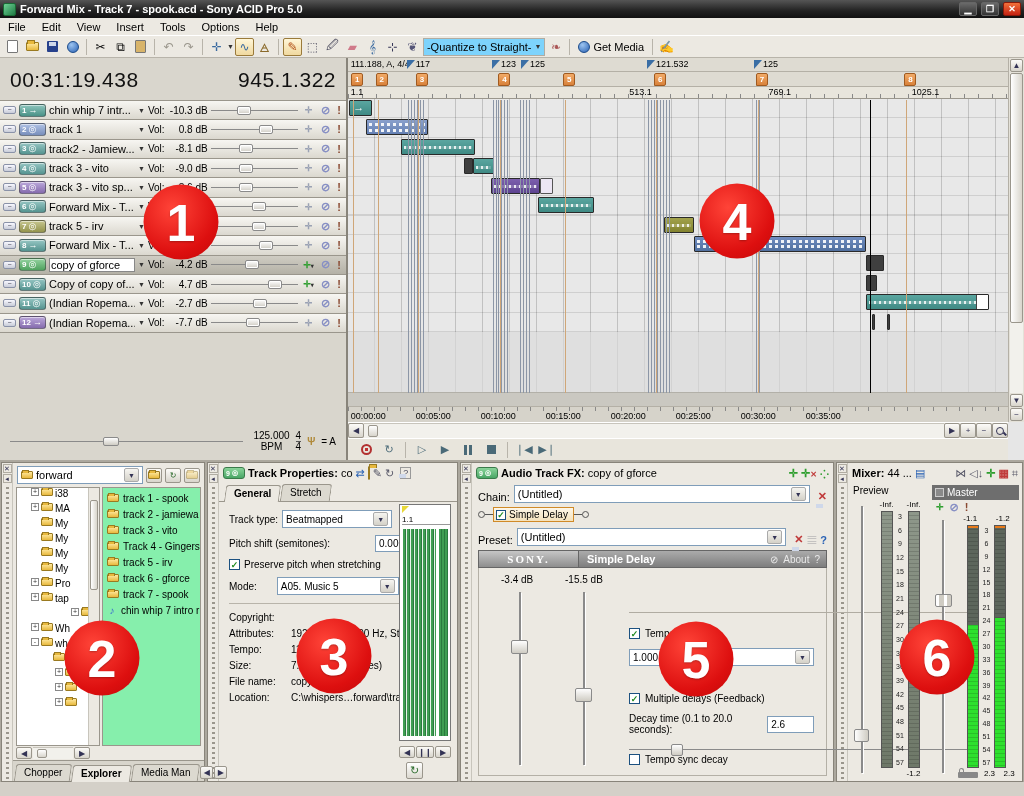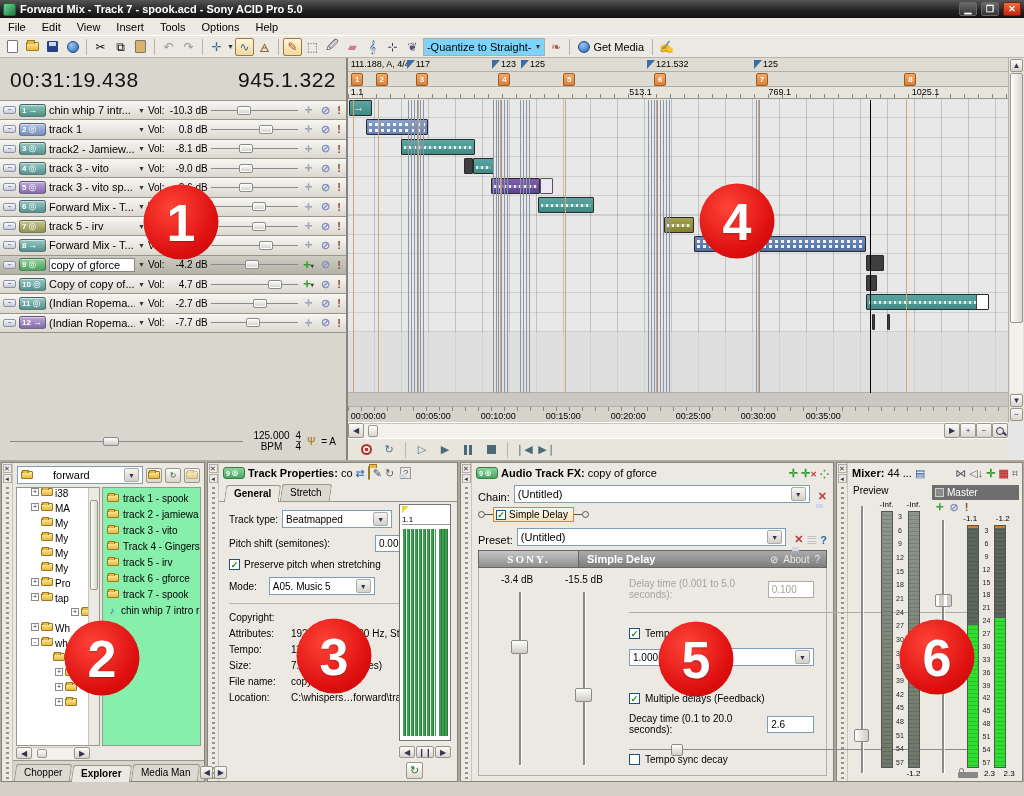--- a/index.html
+++ b/index.html
@@ -144,21 +144,21 @@
   .pxb{width:9px;height:9px;font-size:7px;line-height:8px;text-align:center;color:#335;border:1px solid #b0aca2;background:#ece9e2}
   .grip{flex:1;width:3px;margin-top:3px;background:repeating-linear-gradient(to bottom,#9a968c 0 2px,transparent 2px 5px)}
   .pbody{flex:1;display:flex;flex-direction:column;min-width:0;position:relative}
   .phead{height:20px;display:flex;align-items:center;gap:3px;padding:0 4px;white-space:nowrap;overflow:hidden}
   .phead b{font-weight:bold}
   .minipill{width:22px;height:12px;border-radius:3px;border:1px solid #3a7a4a;background:linear-gradient(#8ad49a,#4aa666);
     color:#fff;font-size:7px;font-weight:bold;display:flex;align-items:center;padding:0 2px;gap:2px;flex:none}
   .hicon{font-size:11px;color:#556;flex:none}
   .hicon.green{color:#2e9e2e;font-weight:bold}
   .hicon.red{color:#c03a3a;font-weight:bold}
-  .combo{height:18px;background:#fff;border:1px solid #7f9db9;display:flex;align-items:center;padding:0 3px;gap:20px;min-width:0}
+  .combo{height:18px;background:#fff;border:1px solid #7f9db9;display:flex;align-items:center;padding:0 3px;gap:3px;min-width:0}
   .combo .cdd{margin-left:auto;width:15px;height:14px;border:1px solid #aaa;border-radius:2px;flex:none;
     background:linear-gradient(#f6f5f1,#d4d1c8);font-size:7px;text-align:center;line-height:13px;color:#335}
   .cb{width:11px;height:11px;border:1px solid #1c5180;background:#fff;display:inline-flex;align-items:center;
     justify-content:center;font-size:9px;color:#1e8a1e;font-weight:bold;flex:none}
   .field{height:17px;background:#fff;border:1px solid #7f9db9;padding:0 3px;display:flex;align-items:center}
   .spin{width:12px;height:17px;border:1px solid #aaa;background:linear-gradient(#f6f5f1,#d4d1c8);
     display:flex;flex-direction:column;align-items:center;justify-content:center;font-size:5px;color:#335;flex:none}
   
   .expl-toolbar{display:flex;align-items:center;gap:3px;padding:3px 4px}
   .expl-body{flex:1;display:flex;gap:2px;padding:0 3px;min-height:0}
@@ -907,21 +907,21 @@
               <span>0.000</span>
             </span>
             <span class="spin">▲<br>▼</span>
           </div>
           <div class="tp-row">
             <span class="cb">✓</span>
             <span>Preserve pitch when stretching</span>
           </div>
           <div class="tp-row">
             <span class="lbl">Mode:</span>
-            <span class="combo" style="width:106px;margin-left:8px">
+            <span class="combo" style="width:122px;margin-left:16px">
               <span>A05. Music 5</span>
                 <span class="cdd">▼</span>
             </span>
           </div>
           <div class="divline"></div>
           <div class="tp-kv">
               <span class="k">Copyright:</span>
               <span class="v"></span>
             </div>
           <div class="tp-kv">
@@ -1017,28 +1017,20 @@
             <span>?</span>
           </span>
         </div>
         <div class="fxbody">
           <span class="fadlbl" style="left:22px">-3.4 dB</span>
           <span class="fadlbl" style="left:86px">-15.5 dB</span>
           <span class="vfad" style="left:40px;top:24px;bottom:10px"></span>
           <span class="vfadthumb" style="left:40px;top:35%"></span>
           <span class="vfad" style="left:104px;top:24px;bottom:10px"></span>
           <span class="vfadthumb" style="left:104px;top:58%"></span>
-          <div class="fxctl" style="top:10px">
-            <div style="display:flex;align-items:center;gap:6px">
-              <span class="grayed">Delay time (0.001 to 5.0 seconds):</span>
-              <span class="field grayed" style="width:52px;margin-left:auto;border-color:#b0aca2">
-                <span>0.100</span>
-              </span>
-            </div>
-          </div>
           <div class="fxctl fxslider" style="top:40px"></div>
           <div class="fxctl cbrow" style="top:60px">
             <span class="cb">✓</span>
             <span>Tempo sync</span>
           </div>
           <div class="fxctl" style="top:80px;display:flex;gap:2px;align-items:center">
             <span class="field" style="width:52px">
               <span>1.000</span>
             </span>
             <span class="spin">▲<br>▼</span>

